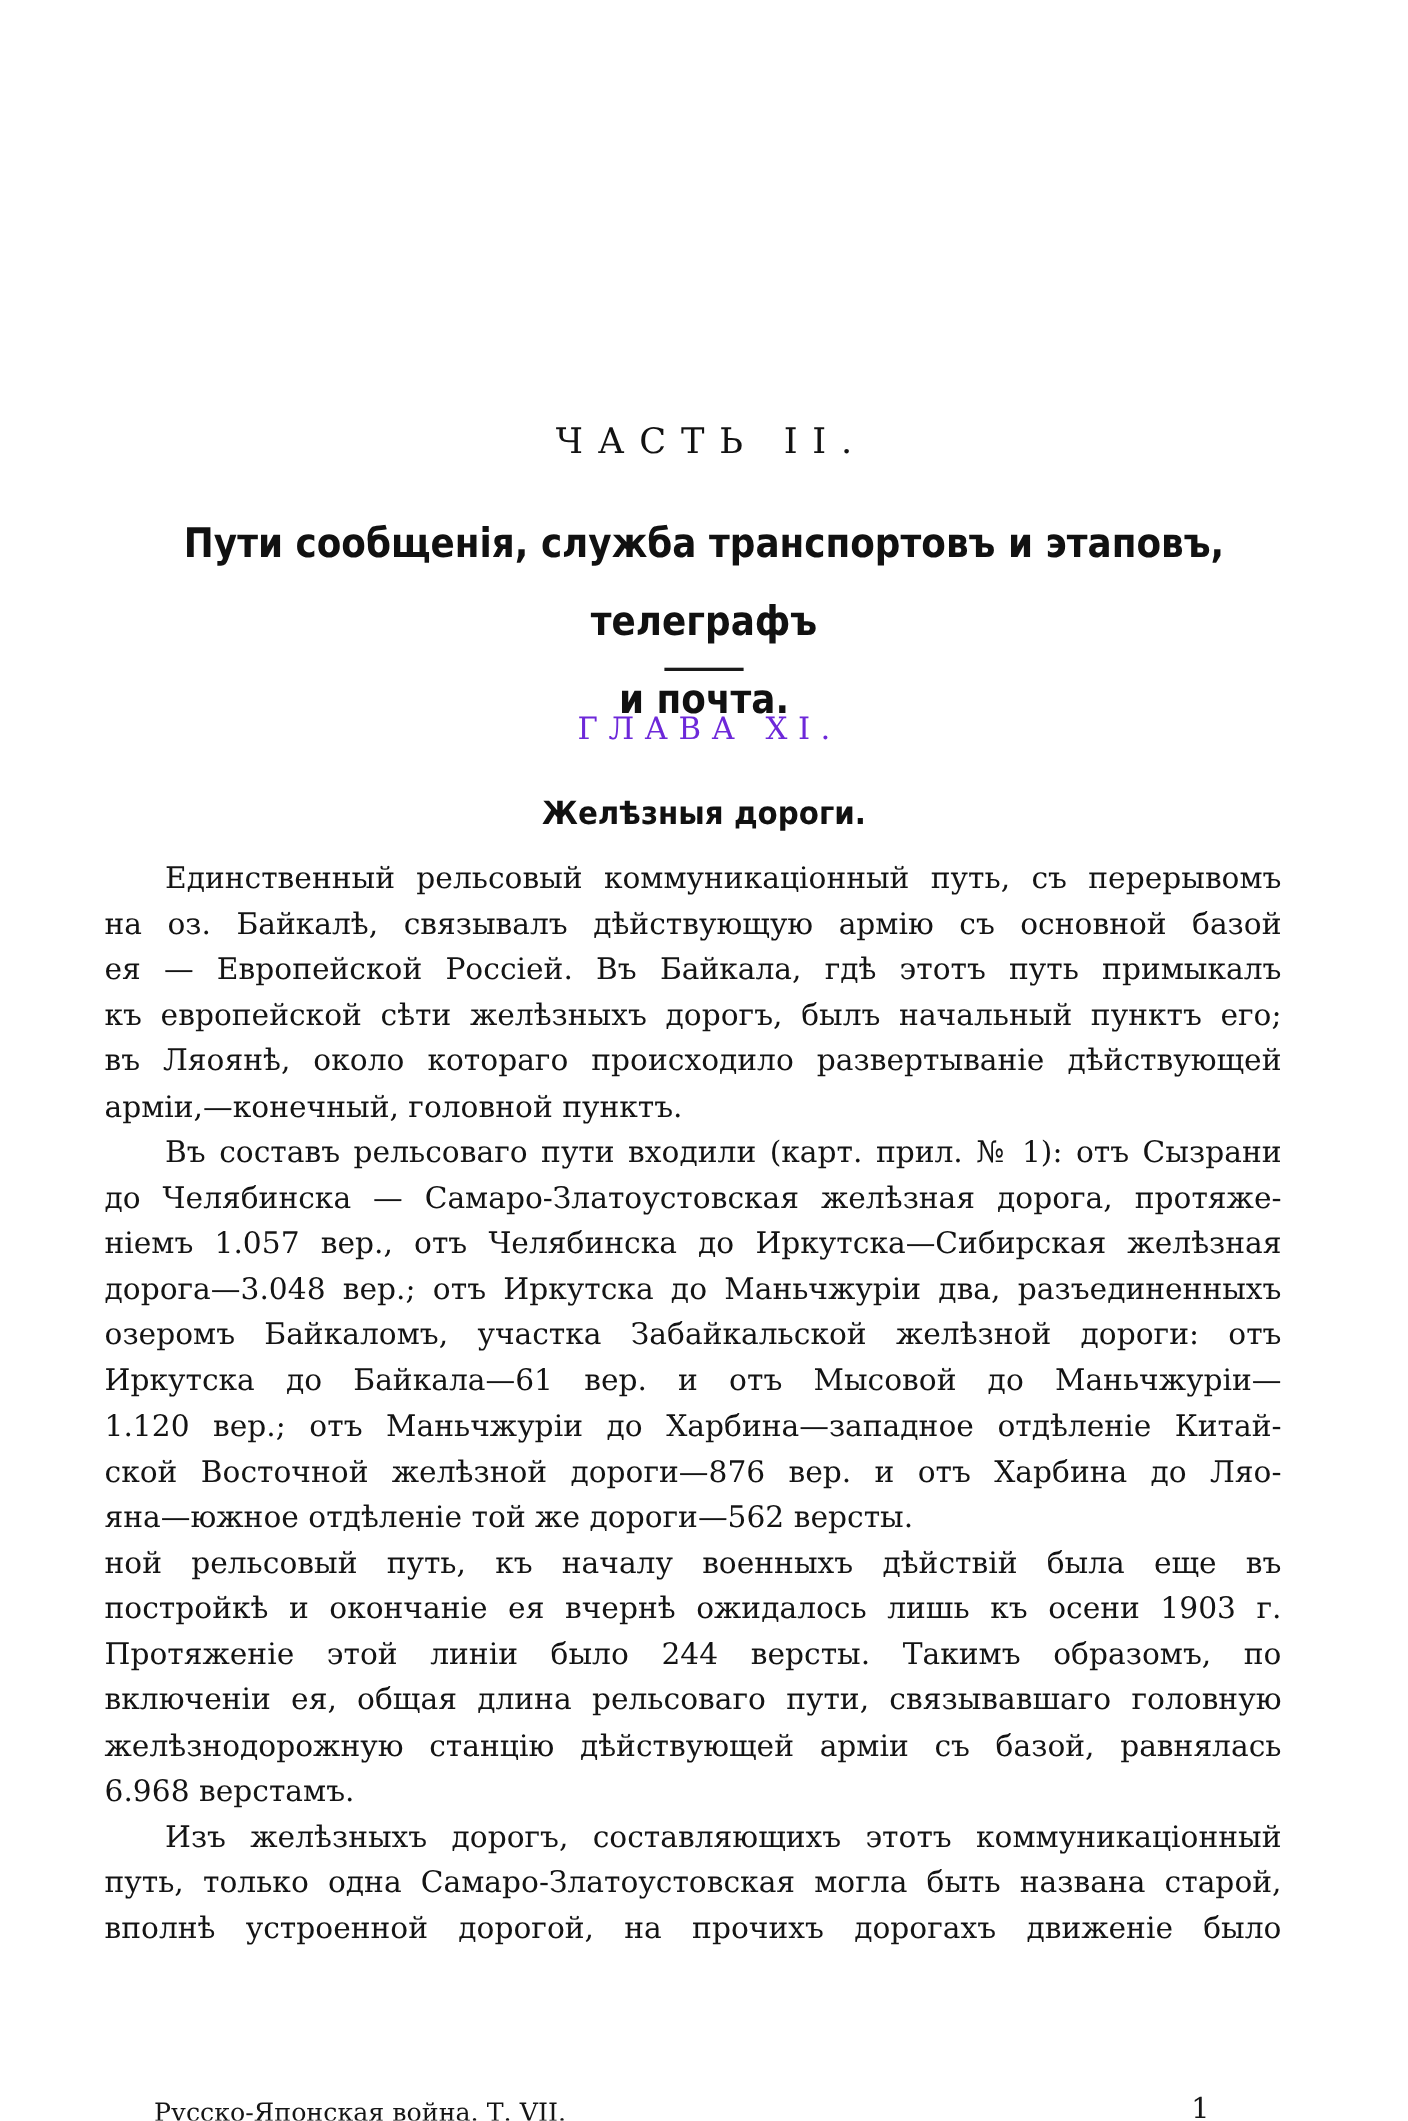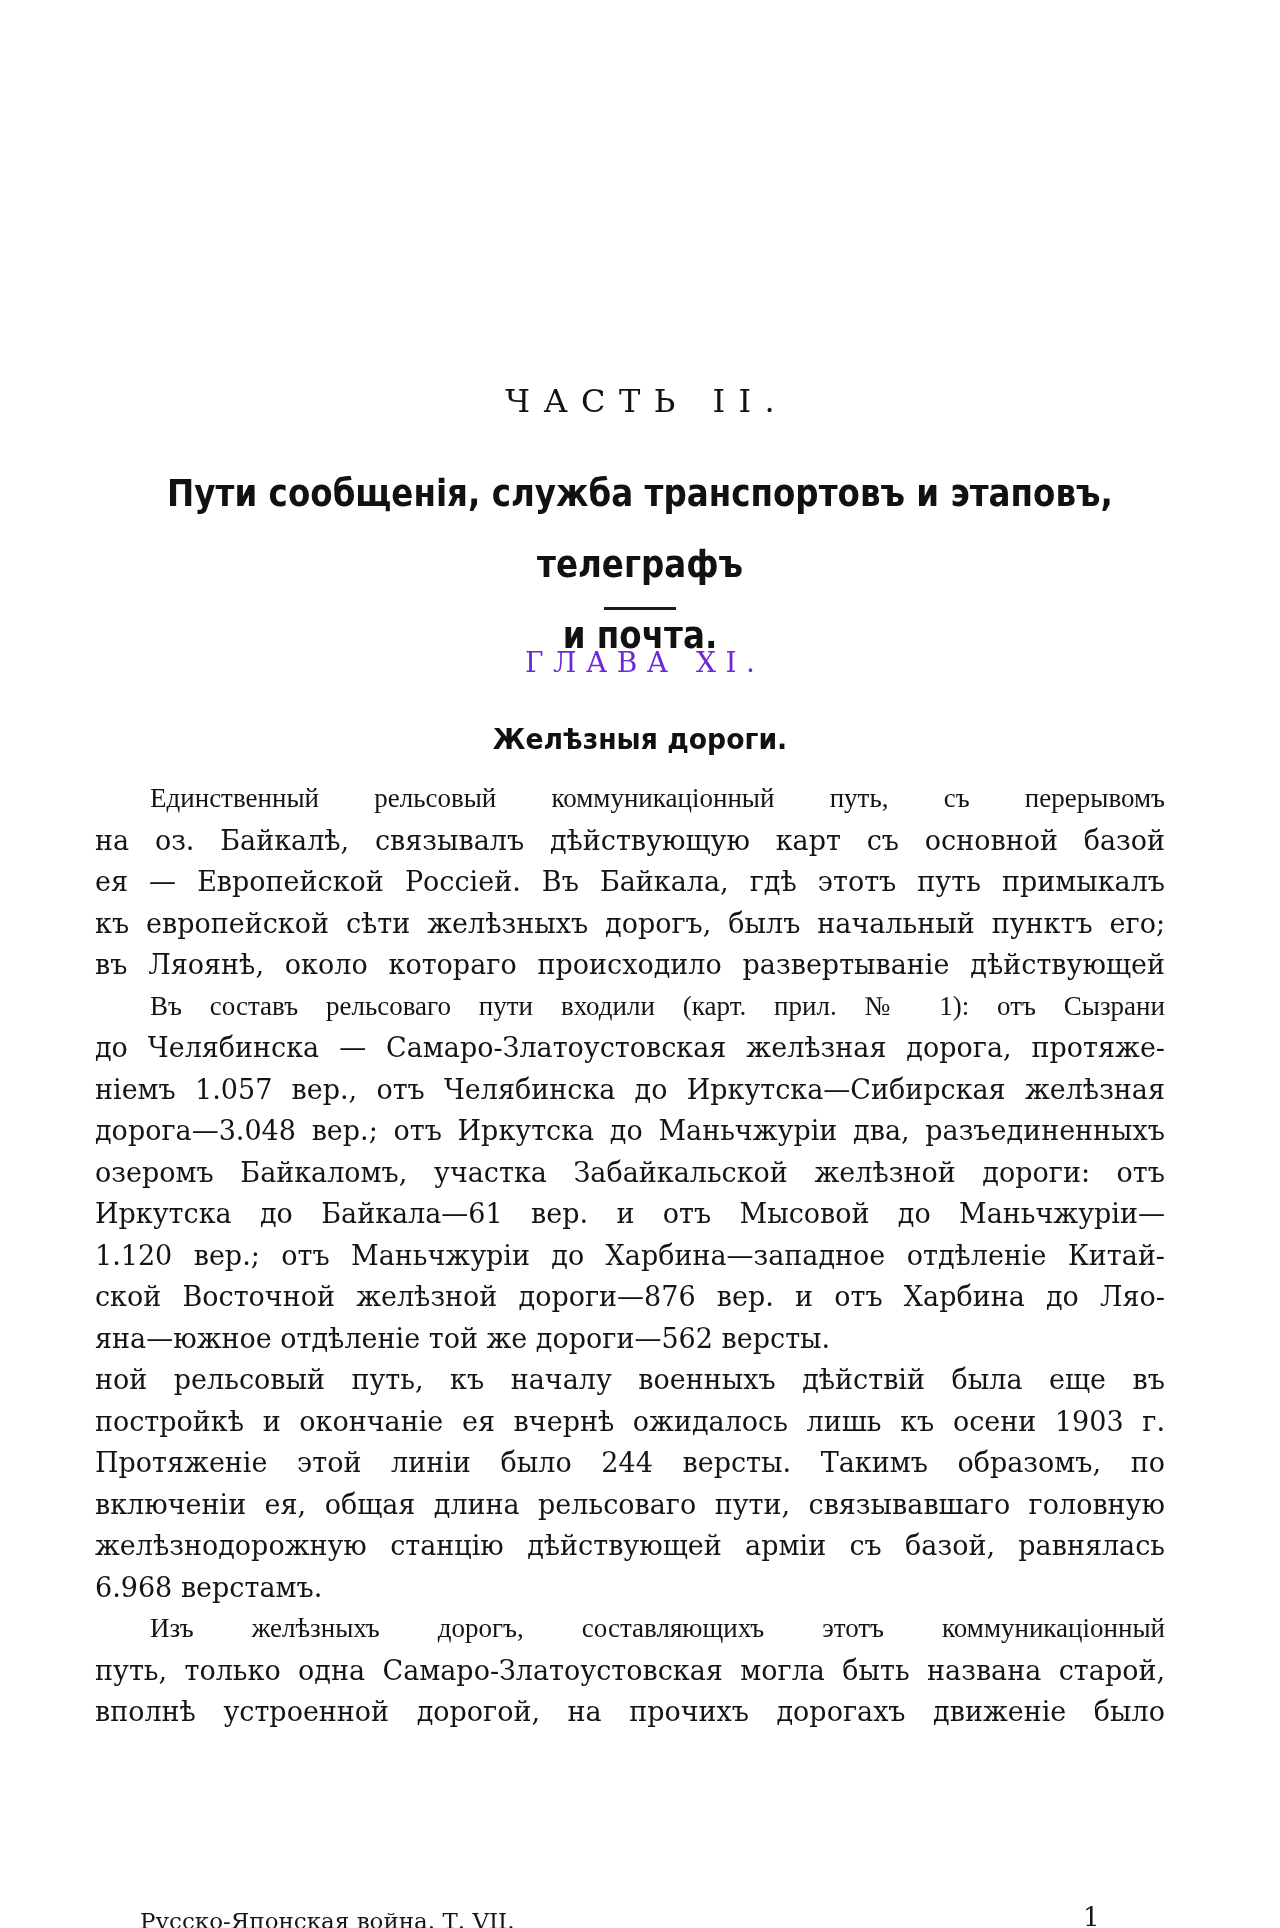--- a/index.html
+++ b/index.html
@@ -84,21 +84,20 @@
     color: #141414;
   }
   .line {
     text-align: justify;
     text-align-last: justify;
     text-justify: inter-word;
     white-space: normal;
   }
   .line.first {
     text-indent: 55px;
-    font-family: Liberation Serif, serif;
   }
   .line.endpara {
     text-align-last: left;
   }
   .footer {
     position: absolute;
     top: 1908px;
     left: 0;
     width: 1143px;
     height: 40px;
@@ -134,24 +133,25 @@
   <div class="rule"></div>
 
   <div class="chapter-heading">ГЛАВА XI.</div>
 
   <div class="section-heading">Желѣзныя дороги.</div>
 
   <div class="body-text">
 
     <div>
       <div class="line first">Единственный рельсовый коммуникаціонный путь, съ перерывомъ</div>
-      <div class="line">на оз. Байкалѣ, связывалъ дѣйствующую карт съ основной базой</div>
+      <div class="line">на оз. Байкалѣ, связывалъ дѣйствующую армію съ основной базой</div>
       <div class="line">ея — Европейской Россіей. Въ Байкала, гдѣ этотъ путь примыкалъ</div>
       <div class="line">къ европейской сѣти желѣзныхъ дорогъ, былъ начальный пунктъ его;</div>
       <div class="line">въ Ляоянѣ, около котораго происходило развертываніе дѣйствующей</div>
+      <div class="line endpara">арміи,—конечный, головной пунктъ.</div>
     </div>
 
     <div>
       <div class="line first">Въ составъ рельсоваго пути входили (карт. прил. № 1): отъ Сызрани</div>
       <div class="line">до Челябинска — Самаро-Златоустовская желѣзная дорога, протяже-</div>
       <div class="line">ніемъ 1.057 вер., отъ Челябинска до Иркутска—Сибирская желѣзная</div>
       <div class="line">дорога—3.048 вер.; отъ Иркутска до Маньчжуріи два, разъединенныхъ</div>
       <div class="line">озеромъ Байкаломъ, участка Забайкальской желѣзной дороги: отъ</div>
       <div class="line">Иркутска до Байкала—61 вер. и отъ Мысовой до Маньчжуріи—</div>
       <div class="line">1.120 вер.; отъ Маньчжуріи до Харбина—западное отдѣленіе Китай-</div>

